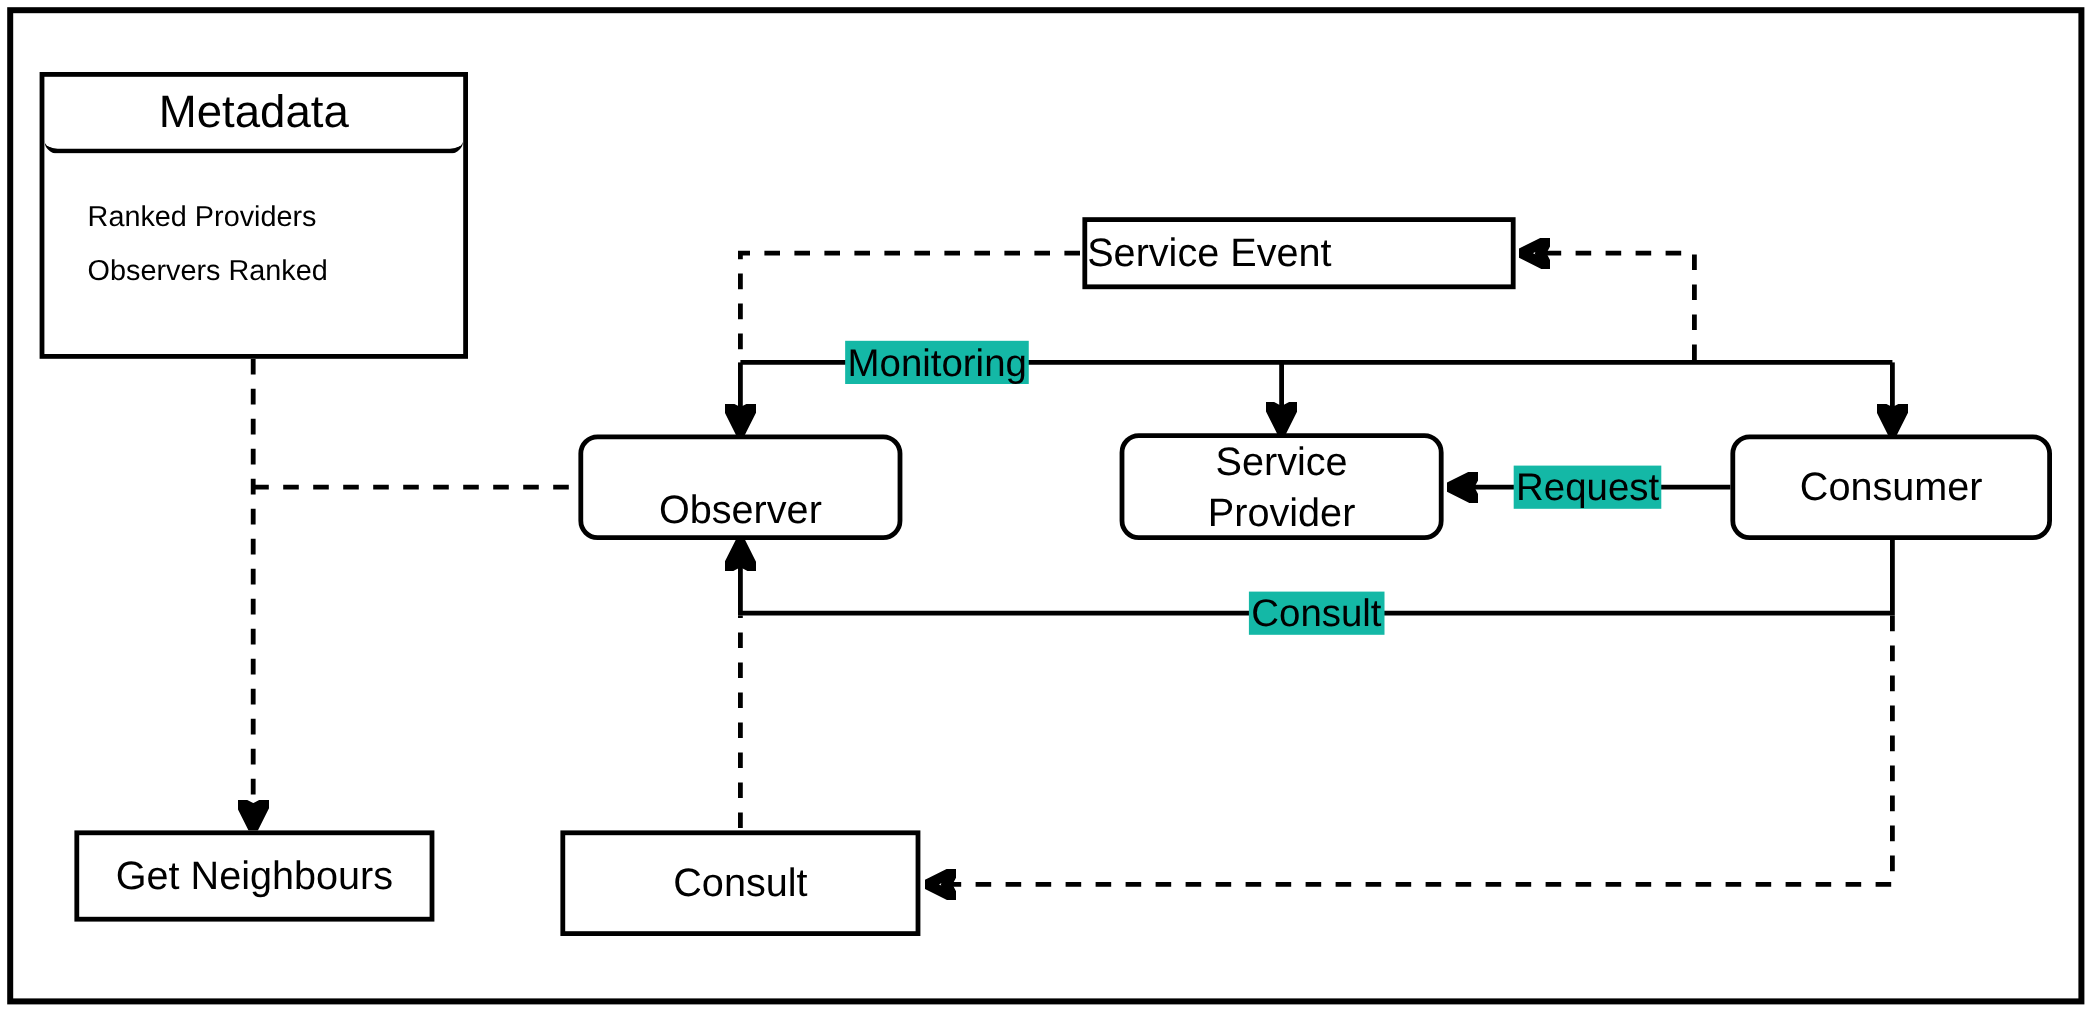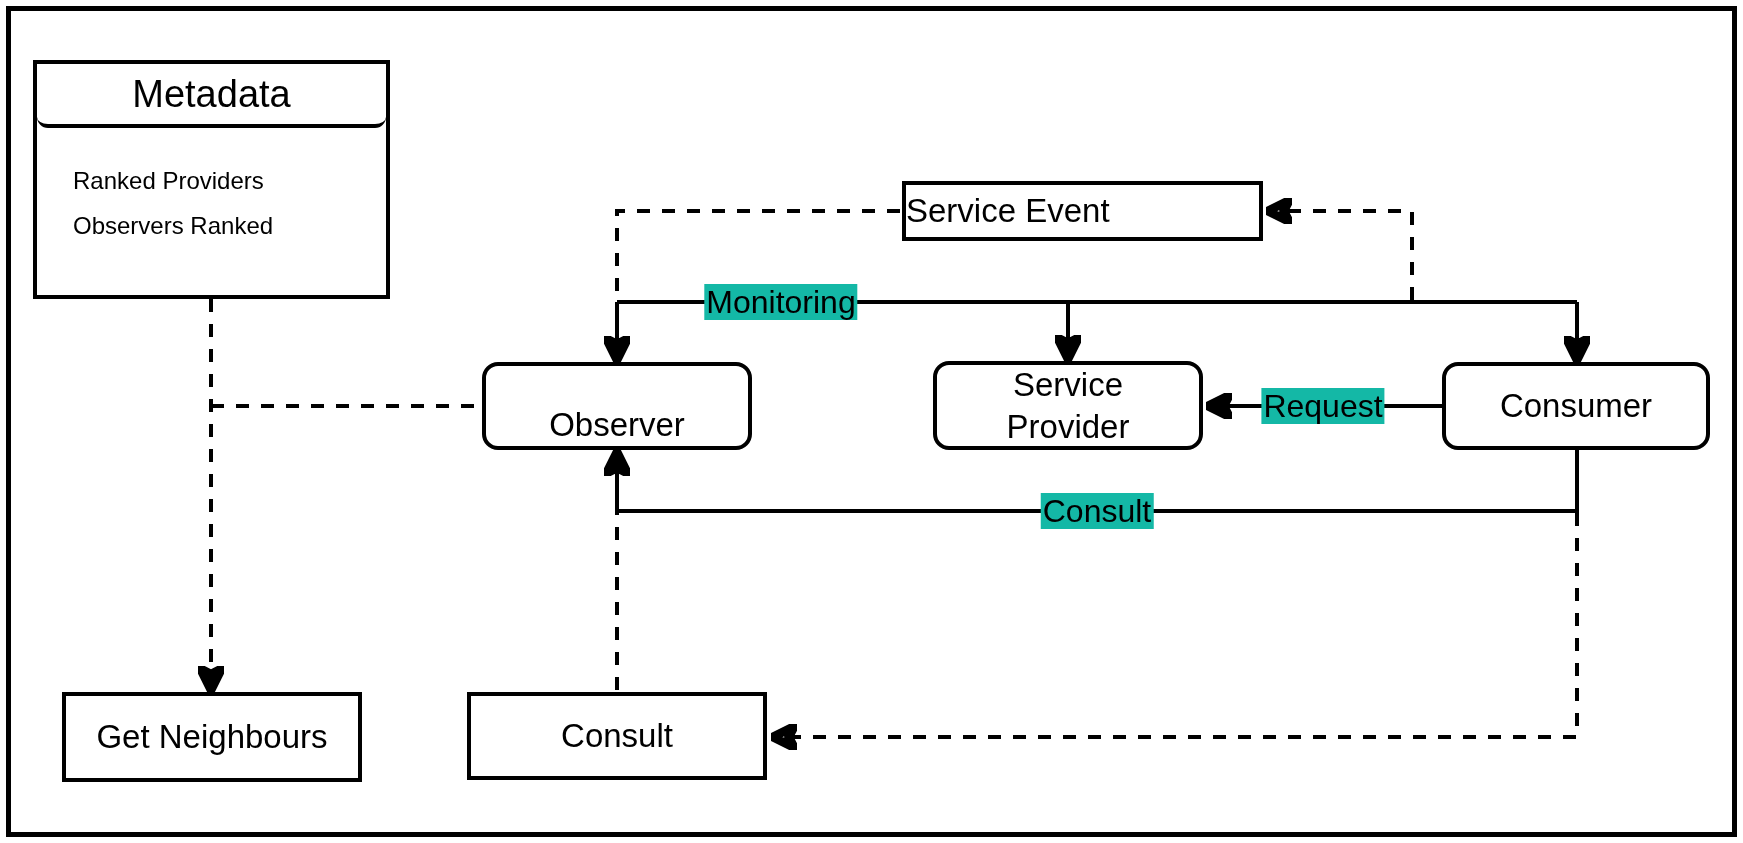--- a/index.html
+++ b/index.html
@@ -156,21 +156,21 @@
     <span>
       <span style="display:block">Service</span>
       <span style="display:block">Provider</span>
     </span>
   </div>
 
   <div class="node rounded" style="left:1442px; top:362px; width:268px; height:88px;">
     <span>Consumer</span>
   </div>
 
-  <div class="node" style="left:62px; top:692px; width:300px; height:90px;">
+  <div class="node" style="left:62px; top:692px; width:300px; height:76px;">
     <span>Get Neighbours</span>
   </div>
 
   <div class="node" style="left:467px; top:692px; width:300px; height:88px;">
     <span>
       <span style="display:block">Consult</span>
     </span>
   </div>
 
   <div class="edge-label" style="left:781px; top:302px;">Monitoring</div>

